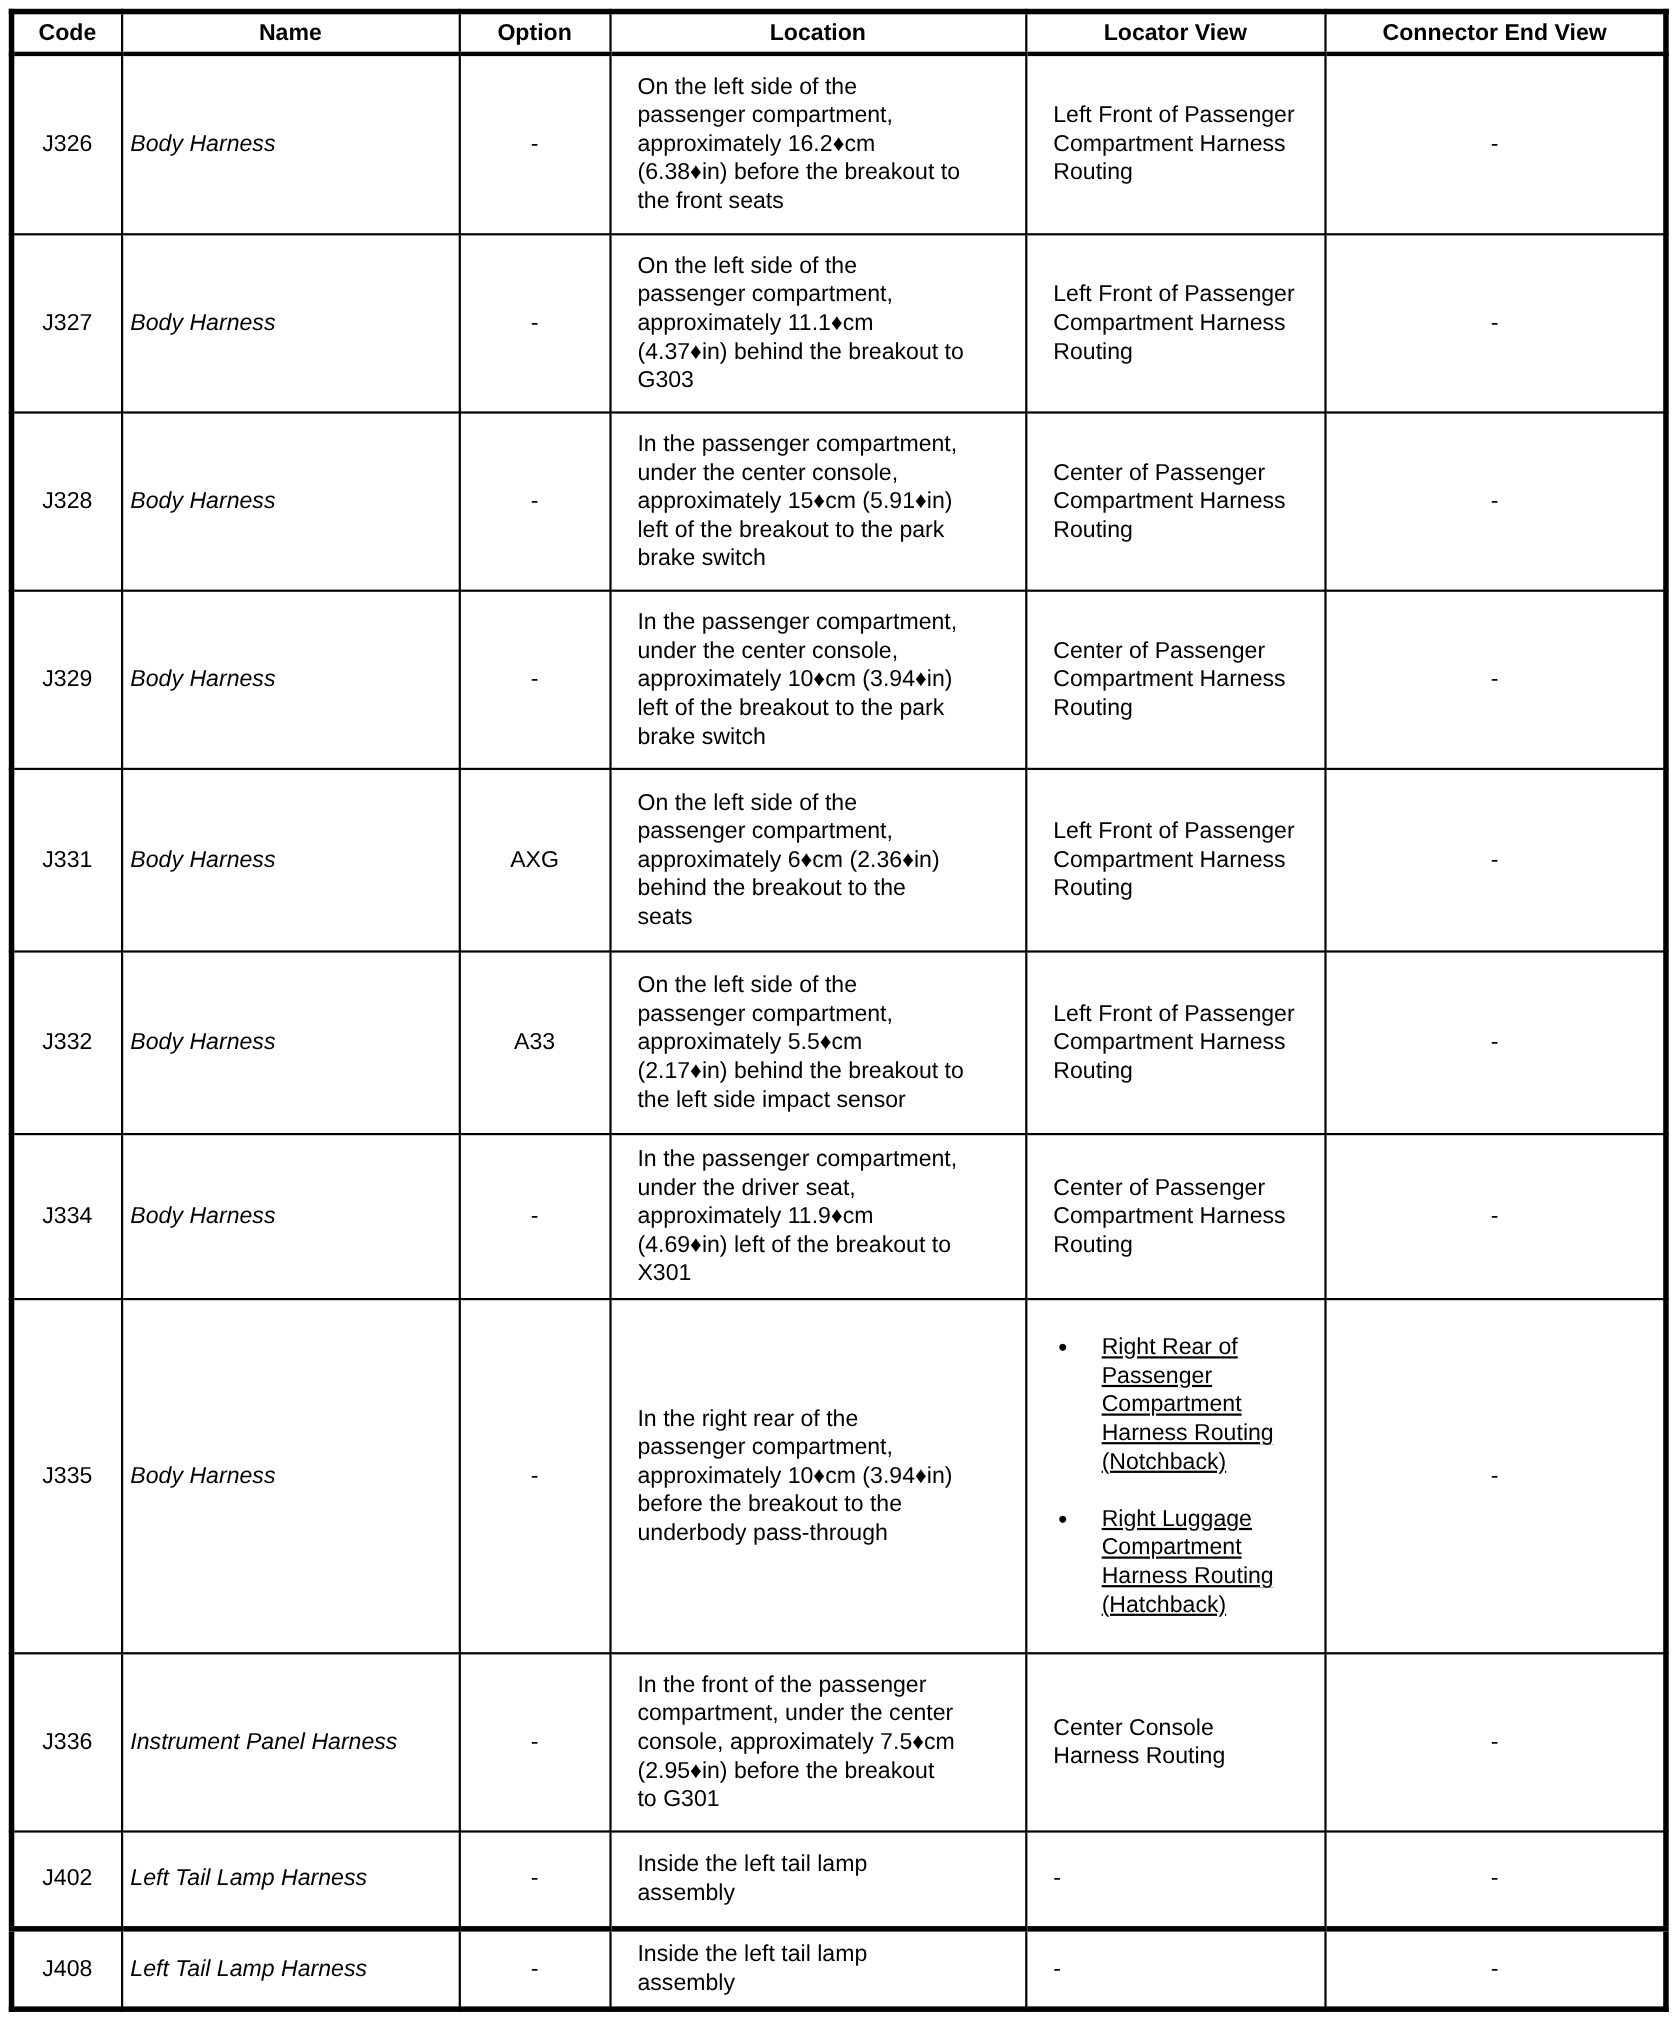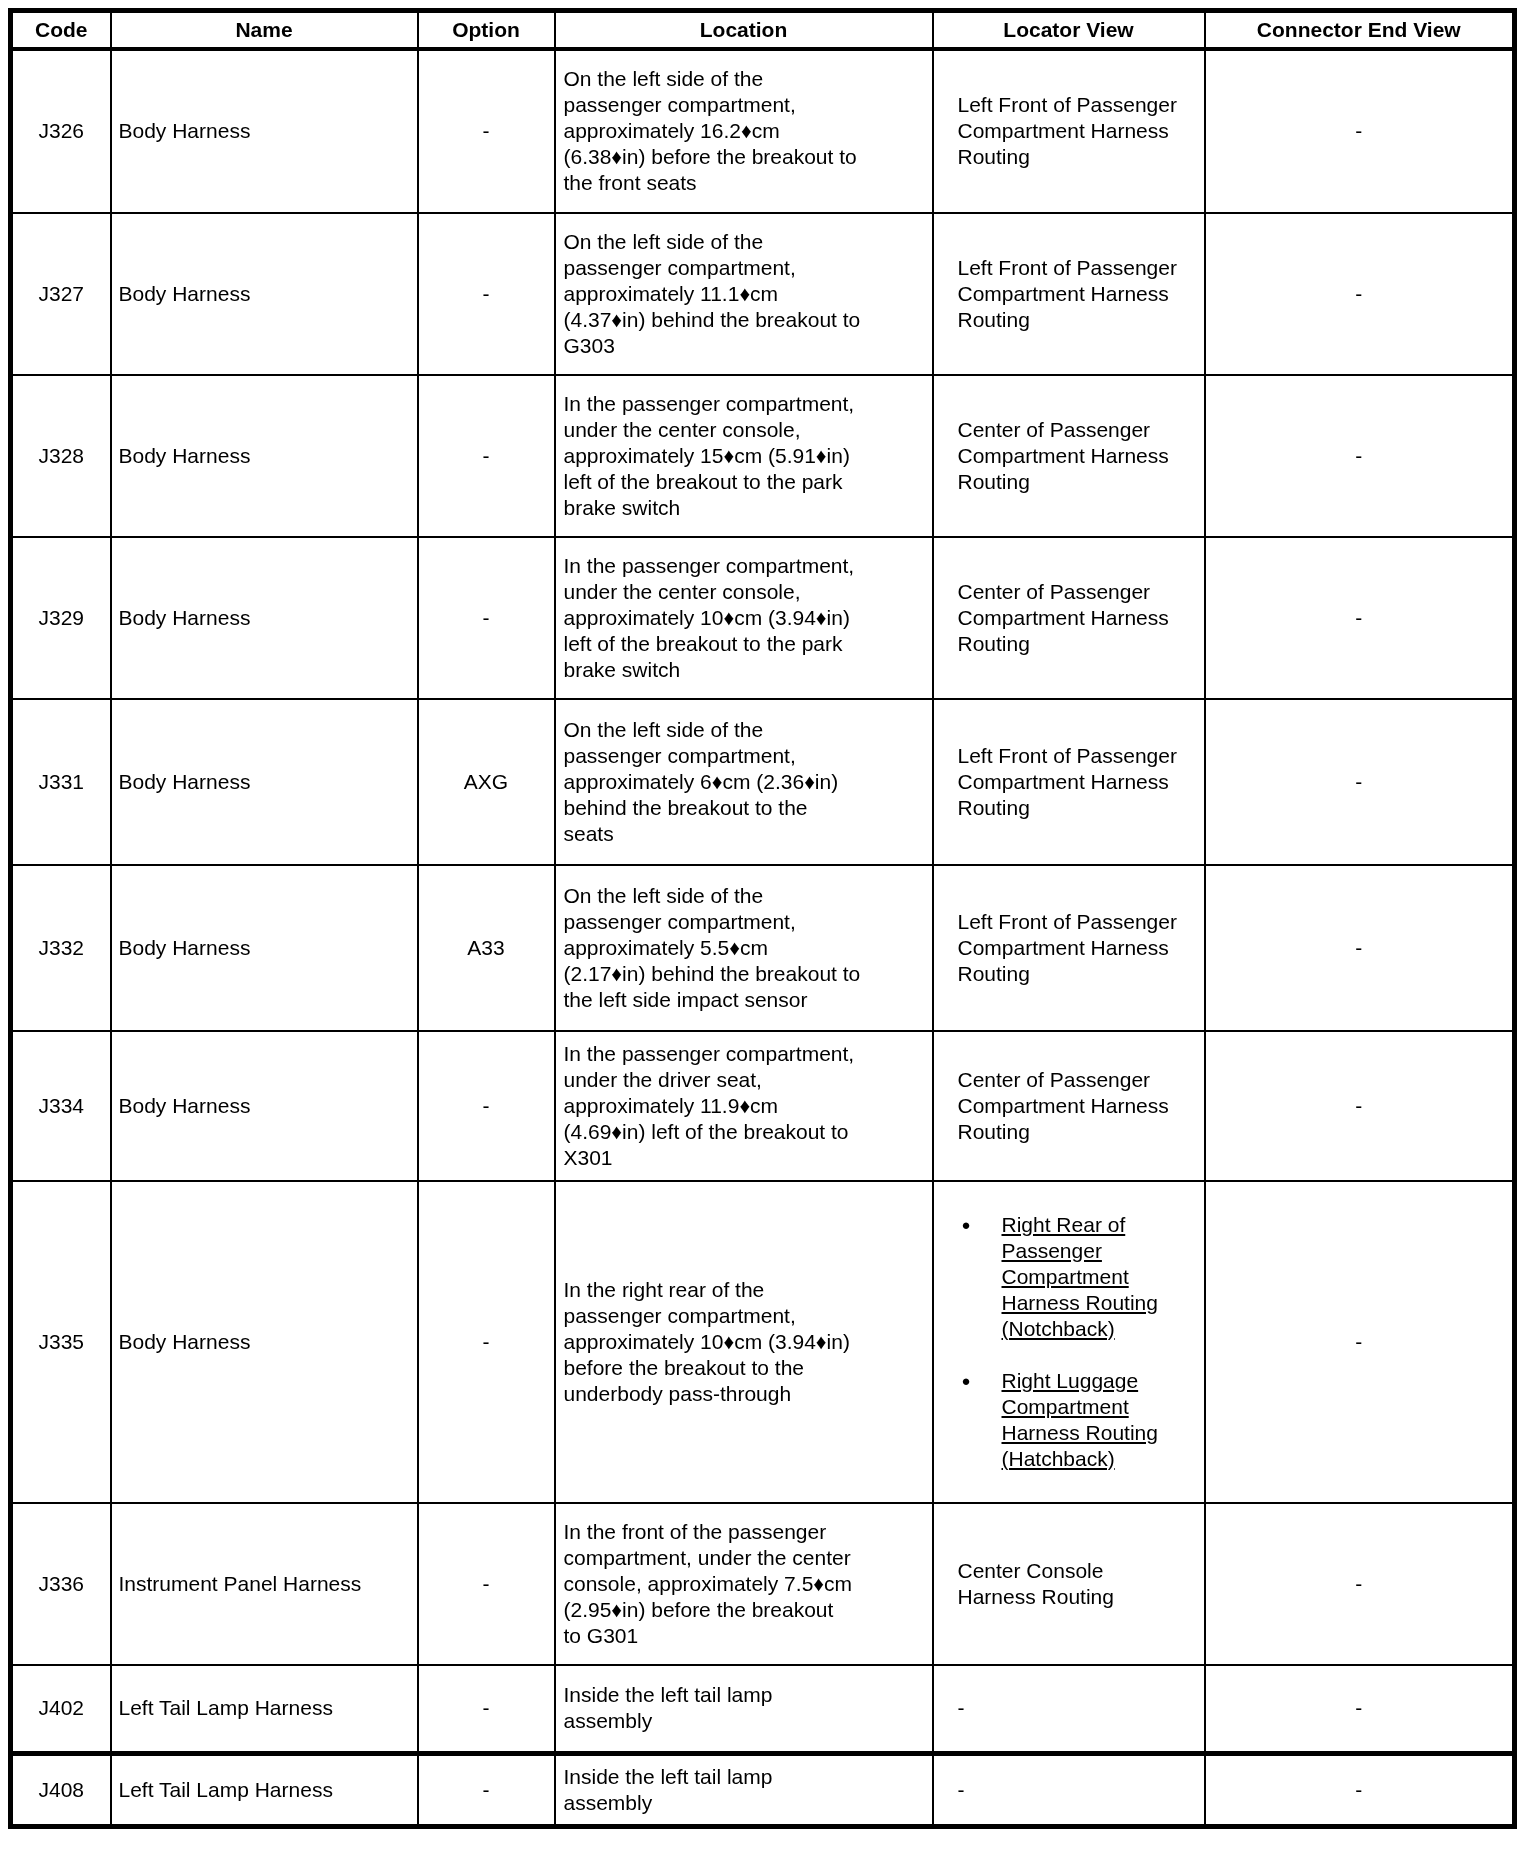--- a/index.html
+++ b/index.html
@@ -30,23 +30,23 @@
     padding: 4px 8px;
     overflow: hidden;
     box-sizing: border-box;
   }
   thead th {
     font-weight: bold;
     border-bottom-width: 4px;
     padding: 2px 4px;
   }
   td.c-code   { text-align: center; padding: 2px 4px; }
-  td.c-name   { text-align: left; padding-left: 7px; }
+  td.c-name   { text-align: left; padding-left: 7px; font-style: italic; }
   td.c-opt    { text-align: center; }
-  td.c-loc    { text-align: left; white-space: pre-line; padding-left: 8px; }
+  td.c-loc    { text-align: left; white-space: pre-line; padding-left: 24px; }
   td.c-lv     { text-align: left; white-space: pre-line; padding-left: 24px; }
   td.c-cev    { text-align: center; }
   tr.section-break td { border-top-width: 5px; }
   .bullet-item {
     display: flex;
     align-items: flex-start;
     white-space: pre-line;
   }
   .bullet {
     flex: 0 0 40px;

